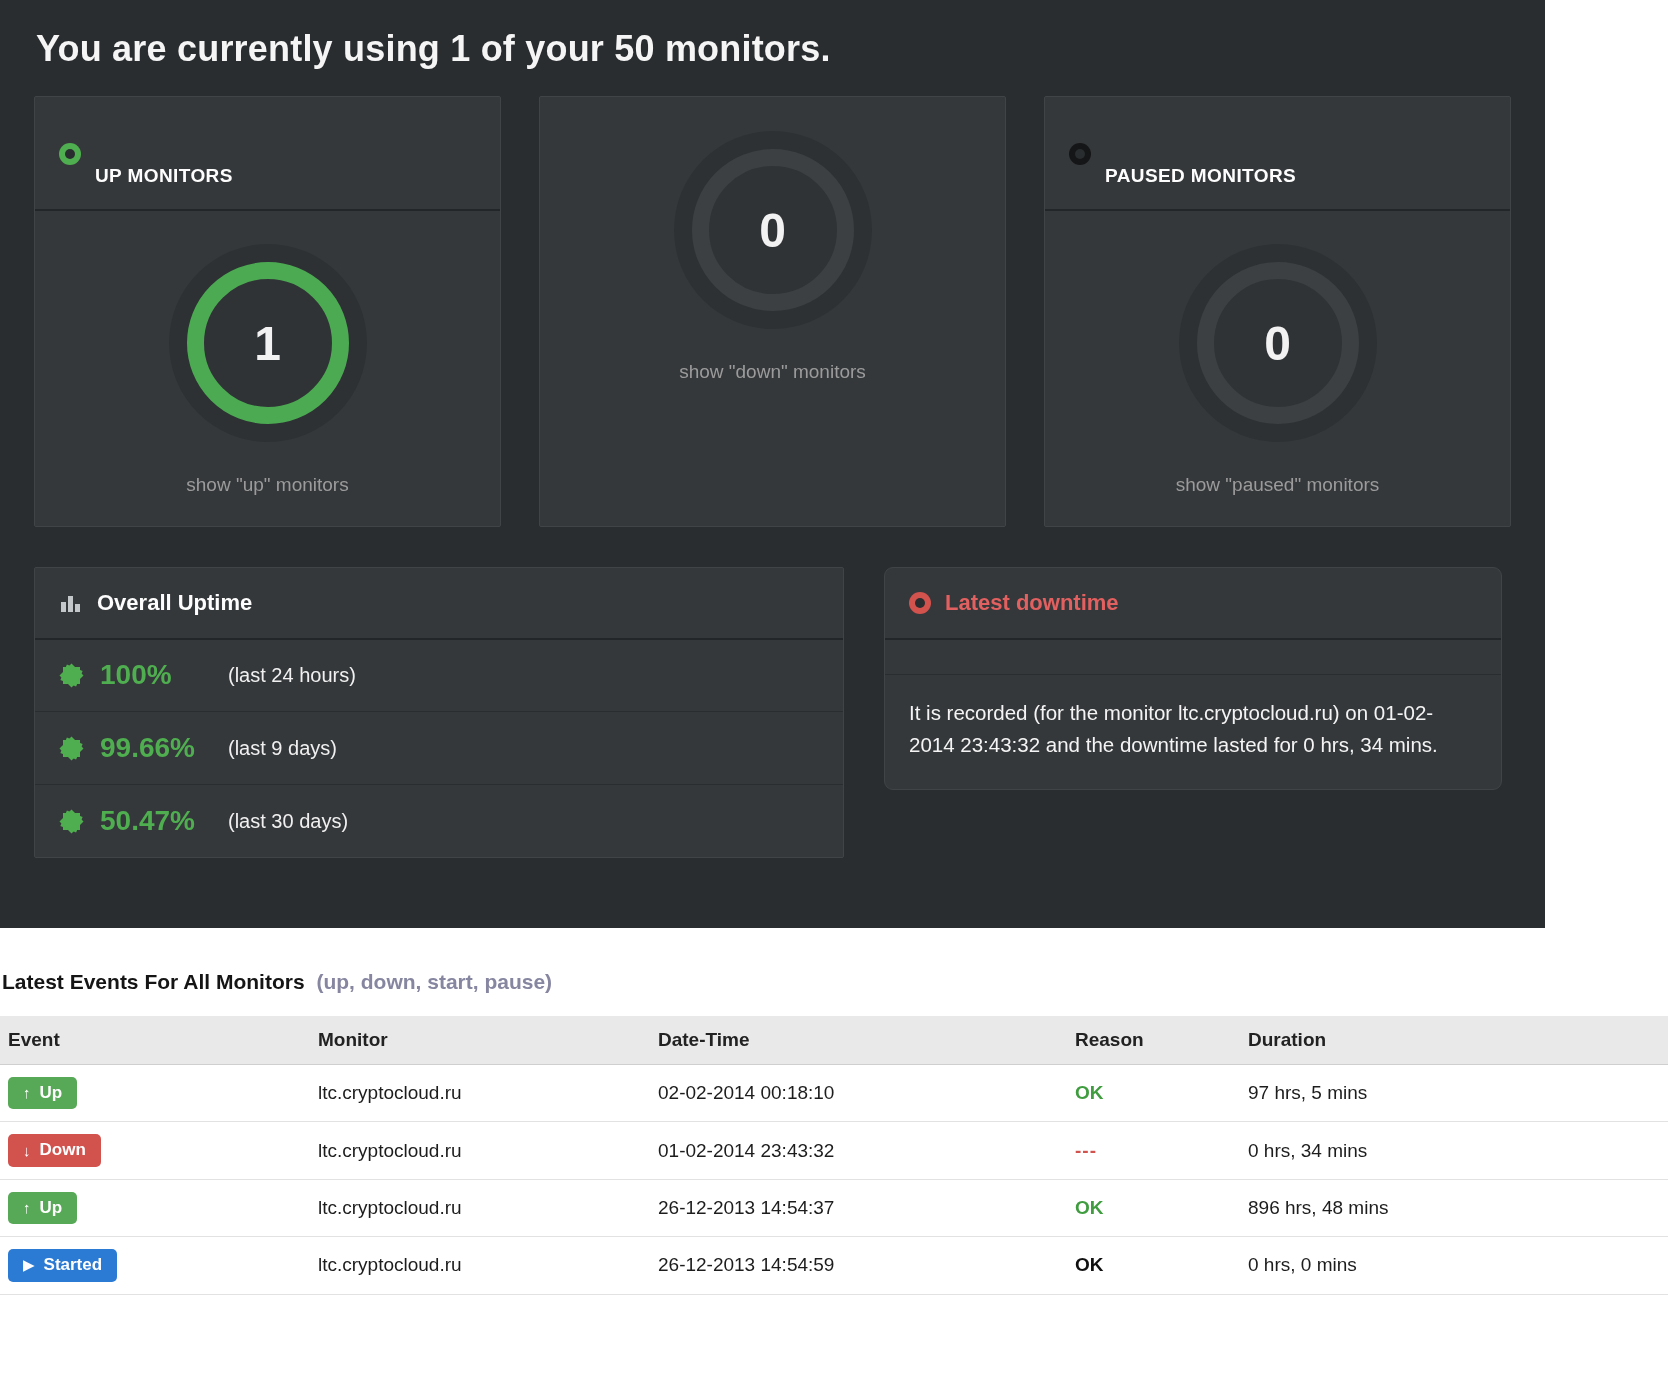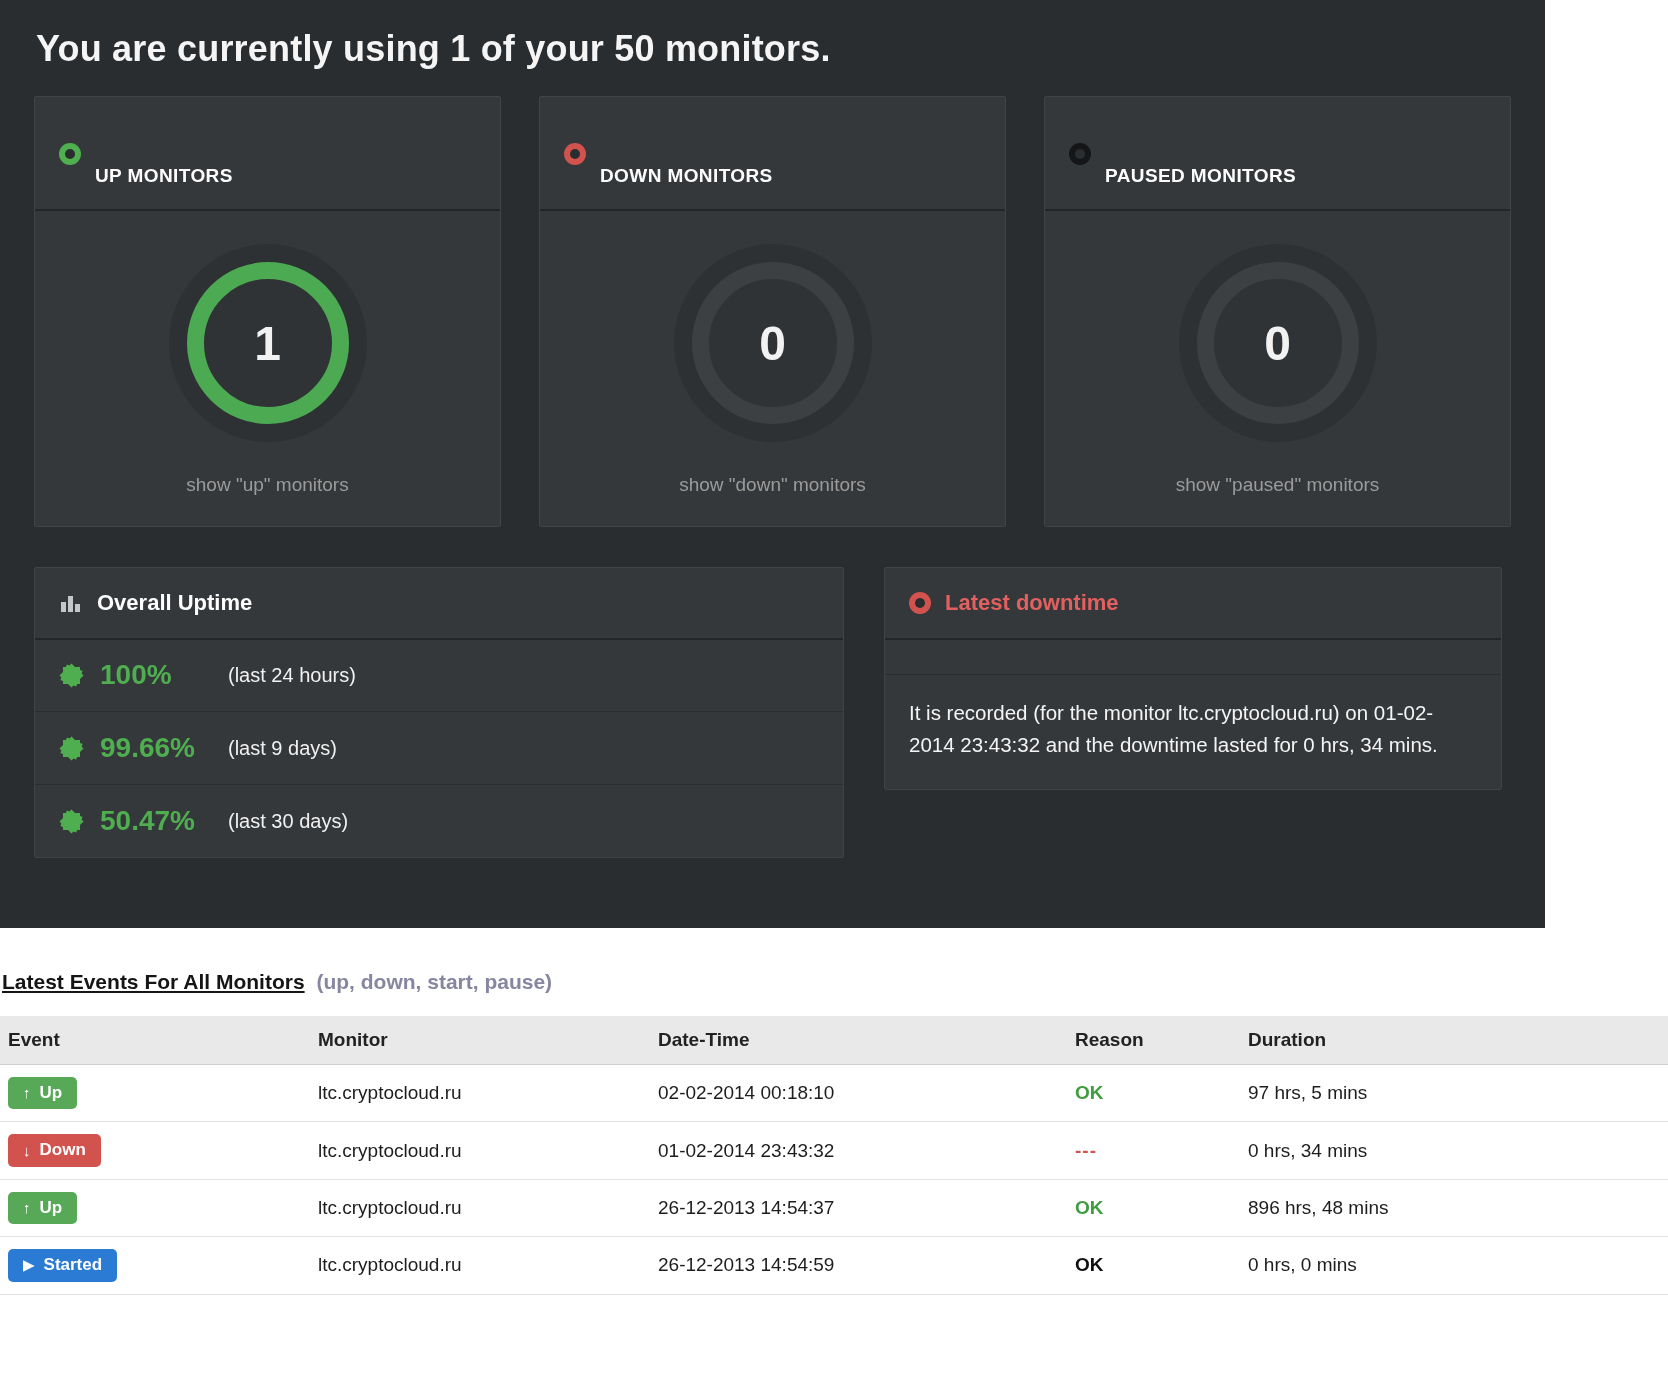--- a/index.html
+++ b/index.html
@@ -89,21 +89,21 @@
   }
 
   
   .panels-row { display:flex; gap:40px; margin-top:40px; align-items:flex-start; }
   .panel {
     background:#35383b;
     border:1px solid #404447;
     border-radius:2px;
   }
   .panel-uptime { width:810px; }
-  .panel-downtime { width:618px; }
+  .panel-downtime { width:618px;border-radius:9px; }
 
   .panel-header {
     display:flex; align-items:center; gap:14px;
     padding:22px 24px;
     border-bottom:1px solid #232628;
     box-shadow:0 1px 0 #232628;
   }
   .panel-title { color:#fdfdfd; font-size:22px; font-weight:bold; }
   .panel-title-red { color:#e2605f; font-size:22px; font-weight:bold; }
 
@@ -138,21 +138,21 @@
     line-height:1.55;
     padding:22px 24px 28px 24px;
   }
 
   
   .bars-icon { display:inline-block; flex:0 0 auto; }
 
   
   .events-section { padding:42px 0 60px 0; }
   .events-title-line { margin:0 0 22px 2px; font-size:21px; }
-  .events-title { font-weight:bold; color:#151515;text-decoration:underline; }
+  .events-title { font-weight:bold; color:#151515; }
   .events-subtitle { font-weight:bold; color:#8686a0; margin-left:6px; }
 
   table.events-table {
     width:100%;
     border-collapse:collapse;
     font-size:19px;
   }
   .events-table thead th {
     background:#e9e9e9;
     text-align:left;
@@ -207,24 +207,20 @@
         <div class="circle-plate">
           <div class="ring ring-up">
             <span class="ring-count">1</span>
           </div>
         </div>
         <a class="card-link">show "up" monitors</a>
       </div>
     </div>
 
     <div class="monitor-card">
-      <div class="card-header">
-        <span class="status-dot dot-down"></span>
-        <span class="card-title">DOWN MONITORS</span>
-      </div>
       <div class="card-body">
         <div class="circle-plate">
           <div class="ring ring-dim">
             <span class="ring-count">0</span>
           </div>
         </div>
         <a class="card-link">show "down" monitors</a>
       </div>
     </div>
 

